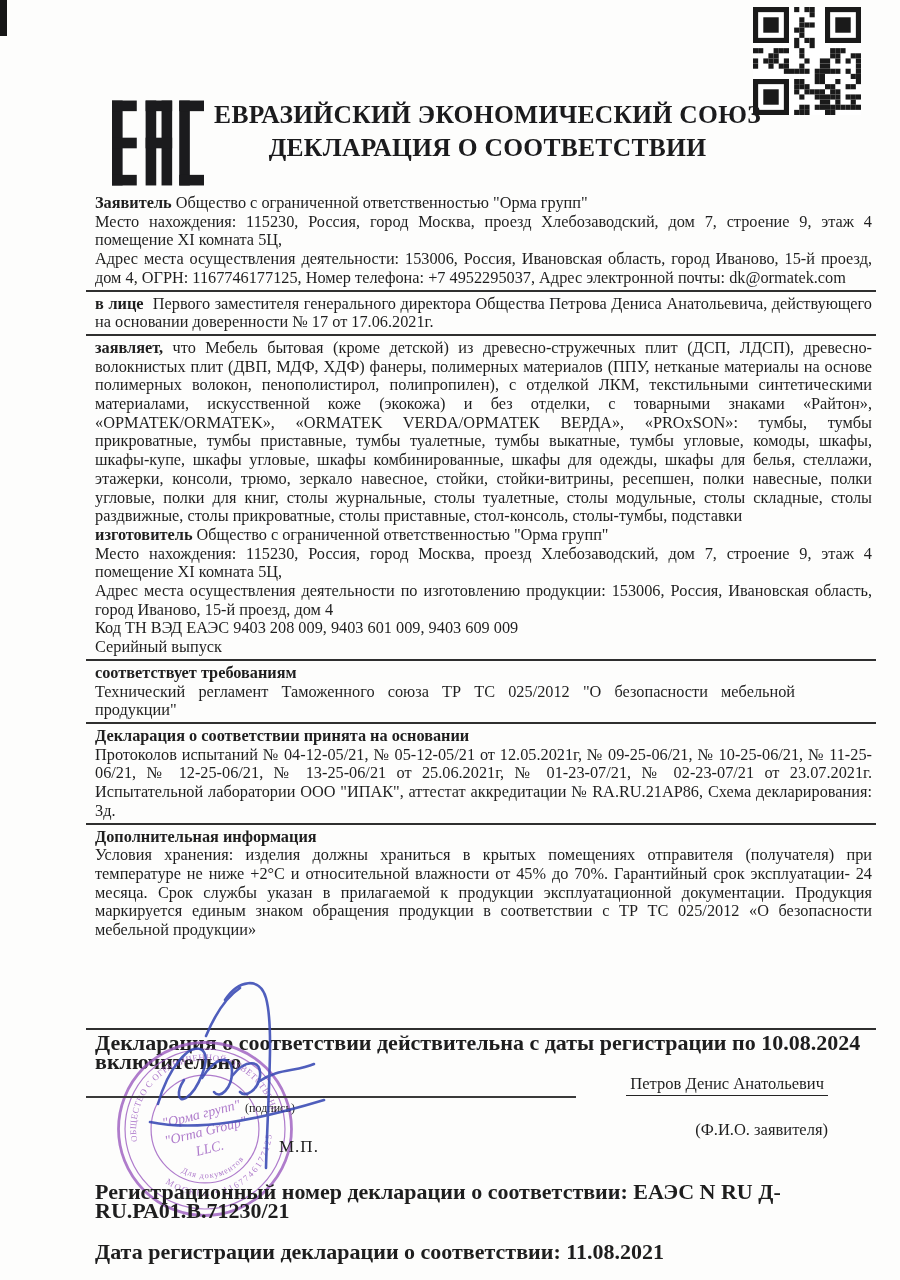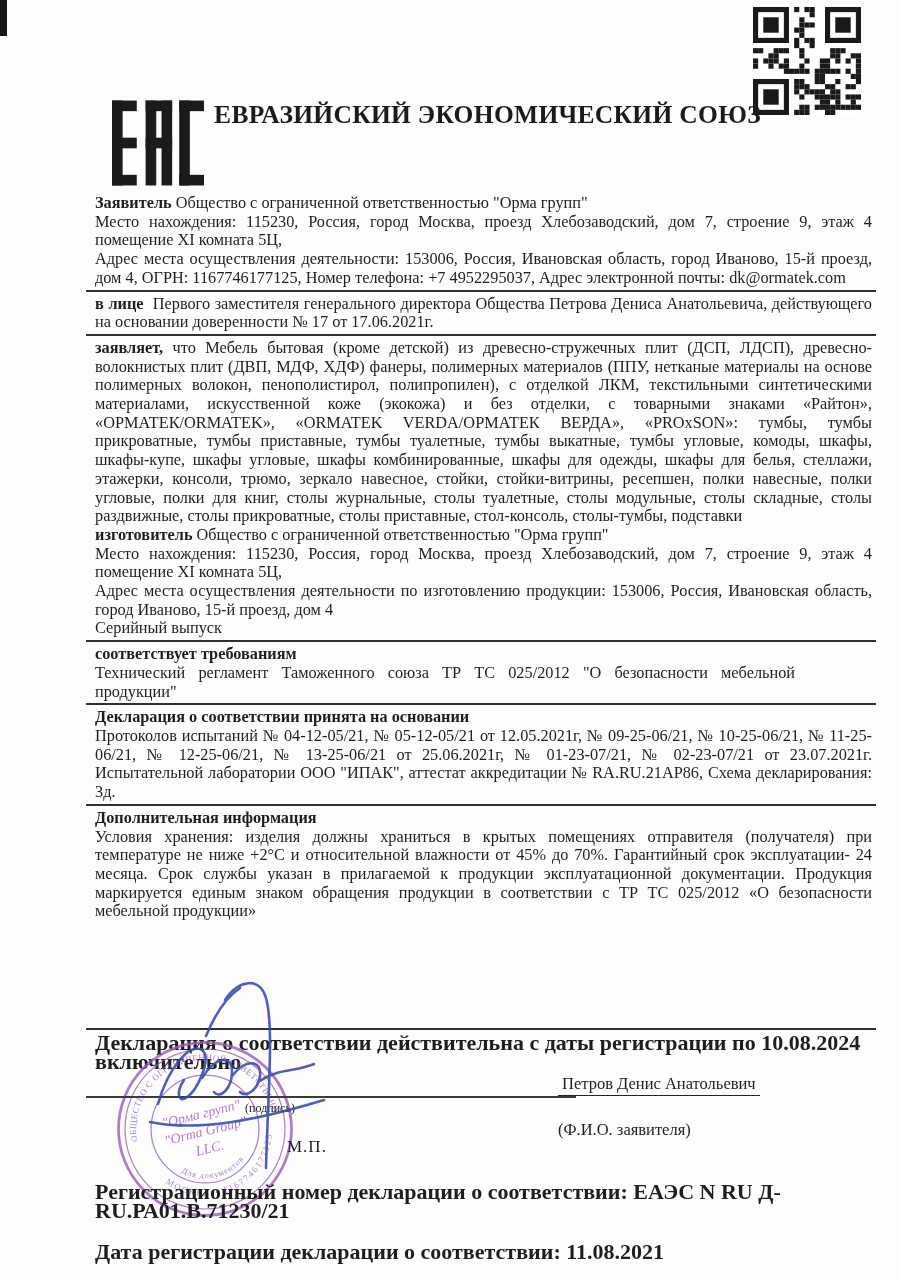--- a/index.html
+++ b/index.html
@@ -14,21 +14,21 @@
     font-weight:bold;font-size:25.5px;line-height:33px;letter-spacing:.3px;color:#1b1b1d;}
   
   .flow{left:95px;top:194px;width:777px;font-size:16.3px;line-height:18.7px;text-align:justify;}
   .flow p{margin:0;}
   .flow b{font-weight:bold;}
   hr.rule{border:0;border-top:2px solid #2f2f2f;margin:2px -4px 3px -9px;}
   
   .rule-abs{height:0;border-top:2px solid #2f2f2f;}
   .bold-line{font-weight:bold;font-size:22px;line-height:19px;}
   .caption{font-size:12px;}
-  .fio{width:270px;text-align:left;font-size:16.5px;}
+  .fio{width:270px;text-align:right;font-size:16.5px;}
   .fio .nm{display:inline-block;border-bottom:1.4px solid #242424;padding:0 4px 1px;}
   .fio .cap{margin-top:24px;}
   .mp{font-size:17px;letter-spacing:1px;}
   svg{display:block;}
 </style>
 </head>
 <body>
 
 <div class="abs" style="left:0;top:0;width:7px;height:36px;background:#161616;"></div>
 
@@ -170,20 +170,21 @@
     <rect x="56" y="0" width="12" height="96"></rect>
   <rect x="38" y="0" width="30" height="12"></rect>
     <rect x="38" y="42" width="30" height="12"></rect>
   <rect x="76" y="0" width="12" height="96"></rect>
     <rect x="76" y="0" width="28" height="12"></rect>
   <rect x="76" y="84" width="28" height="12"></rect>
 </svg>
 
 <div class="abs title-block">
   <div>ЕВРАЗИЙСКИЙ ЭКОНОМИЧЕСКИЙ СОЮЗ</div>
+  <div>ДЕКЛАРАЦИЯ О СООТВЕТСТВИИ</div>
 </div>
 
 <div class="abs flow">
 
   <div>
     <p><b>Заявитель</b> <span>Общество с ограниченной ответственностью "Орма групп"</span></p>
     <p>Место нахождения: 115230, Россия, город Москва, проезд Хлебозаводский, дом 7, строение 9, этаж 4 помещение XI комната 5Ц,</p>
     <p>Адрес места осуществления деятельности: 153006, Россия, Ивановская область, город Иваново, 15-й проезд, дом 4, ОГРН: 1167746177125, Номер телефона: +7 4952295037, Адрес электронной почты: dk@ormatek.com</p>
   </div>
 
@@ -193,20 +194,21 @@
     <p><b>в лице</b>&nbsp; <span>Первого заместителя генерального директора Общества Петрова Дениса Анатольевича, действующего на основании доверенности № 17 от 17.06.2021г.</span></p>
   </div>
 
   <hr class="rule">
 
   <div>
     <p><b>заявляет,</b> <span>что Мебель бытовая (кроме детской) из древесно-стружечных плит (ДСП, ЛДСП), древесно-волокнистых плит (ДВП, МДФ, ХДФ) фанеры, полимерных материалов (ППУ, нетканые материалы на основе полимерных волокон, пенополистирол, полипропилен), с отделкой ЛКМ, текстильными синтетическими материалами, искусственной коже (экокожа) и без отделки, с товарными знаками «Райтон», «ОРМАТЕК/ORMATEK», «ORMATEK VERDA/ОРМАТЕК ВЕРДА», «PROxSON»: тумбы, тумбы прикроватные, тумбы приставные, тумбы туалетные, тумбы выкатные, тумбы угловые, комоды, шкафы, шкафы-купе, шкафы угловые, шкафы комбинированные, шкафы для одежды, шкафы для белья, стеллажи, этажерки, консоли, трюмо, зеркало навесное, стойки, стойки-витрины, ресепшен, полки навесные, полки угловые, полки для книг, столы журнальные, столы туалетные, столы модульные, столы складные, столы раздвижные, столы прикроватные, столы приставные, стол-консоль, столы-тумбы, подставки</span></p>
     <p><b>изготовитель</b> <span>Общество с ограниченной ответственностью "Орма групп"</span></p>
     <p>Место нахождения: 115230, Россия, город Москва, проезд Хлебозаводский, дом 7, строение 9, этаж 4 помещение XI комната 5Ц,</p>
     <p>Адрес места осуществления деятельности по изготовлению продукции: 153006, Россия, Ивановская область, город Иваново, 15-й проезд, дом 4</p>
+    <p>Код ТН ВЭД ЕАЭС 9403 208 009, 9403 601 009, 9403 609 009</p>
     <p>Серийный выпуск</p>
   </div>
 
   <hr class="rule">
 
   <div>
     <p><b>соответствует требованиям</b></p>
     <p style="max-width:700px;">Технический регламент Таможенного союза ТР ТС 025/2012 "О безопасности мебельной продукции"</p>
   </div>
 
@@ -251,21 +253,21 @@
 </svg>
 
 <div class="abs rule-abs" style="left:86px;top:1096px;width:490px;border-top-color:#3a3a3a;"></div>
 <div class="abs caption" style="left:180px;top:1101px;width:180px;text-align:center;">(подпись)</div>
 
 <div class="abs fio" style="left:558px;top:1074px;">
   <div class="nm">Петров Денис Анатольевич</div>
   <div class="cap">(Ф.И.О. заявителя)</div>
 </div>
 
-<div class="abs mp" style="left:279px;top:1137px;margin-left:8px;">М.П.</div>
+<div class="abs mp" style="left:279px;top:1137px;">М.П.</div>
 
 <svg class="abs" viewBox="0 0 260 210" style="left:128px;top:972px;width:260px;height:210px;">
   <g fill="none" stroke="#3849b4" stroke-width="2.6" stroke-linecap="round" opacity="0.88">
     <path d="M 97 28 C 110 8, 132 4, 138 26 C 146 55, 140 120, 138 196"></path>
     <path d="M 78 64 C 88 40, 100 24, 112 16"></path>
     <path d="M 30 132 C 40 96, 62 70, 74 78 C 84 86, 70 118, 58 126 C 50 131, 48 120, 56 108"></path>
     <path d="M 74 106 C 88 84, 104 82, 104 100 C 104 116, 92 128, 86 120"></path>
     <path d="M 104 104 C 118 86, 134 88, 132 104 C 130 118, 118 126, 112 120"></path>
     <path d="M 130 110 C 150 96, 168 100, 186 92"></path>
     <path d="M 22 150 C 70 160, 130 148, 196 128"></path>

